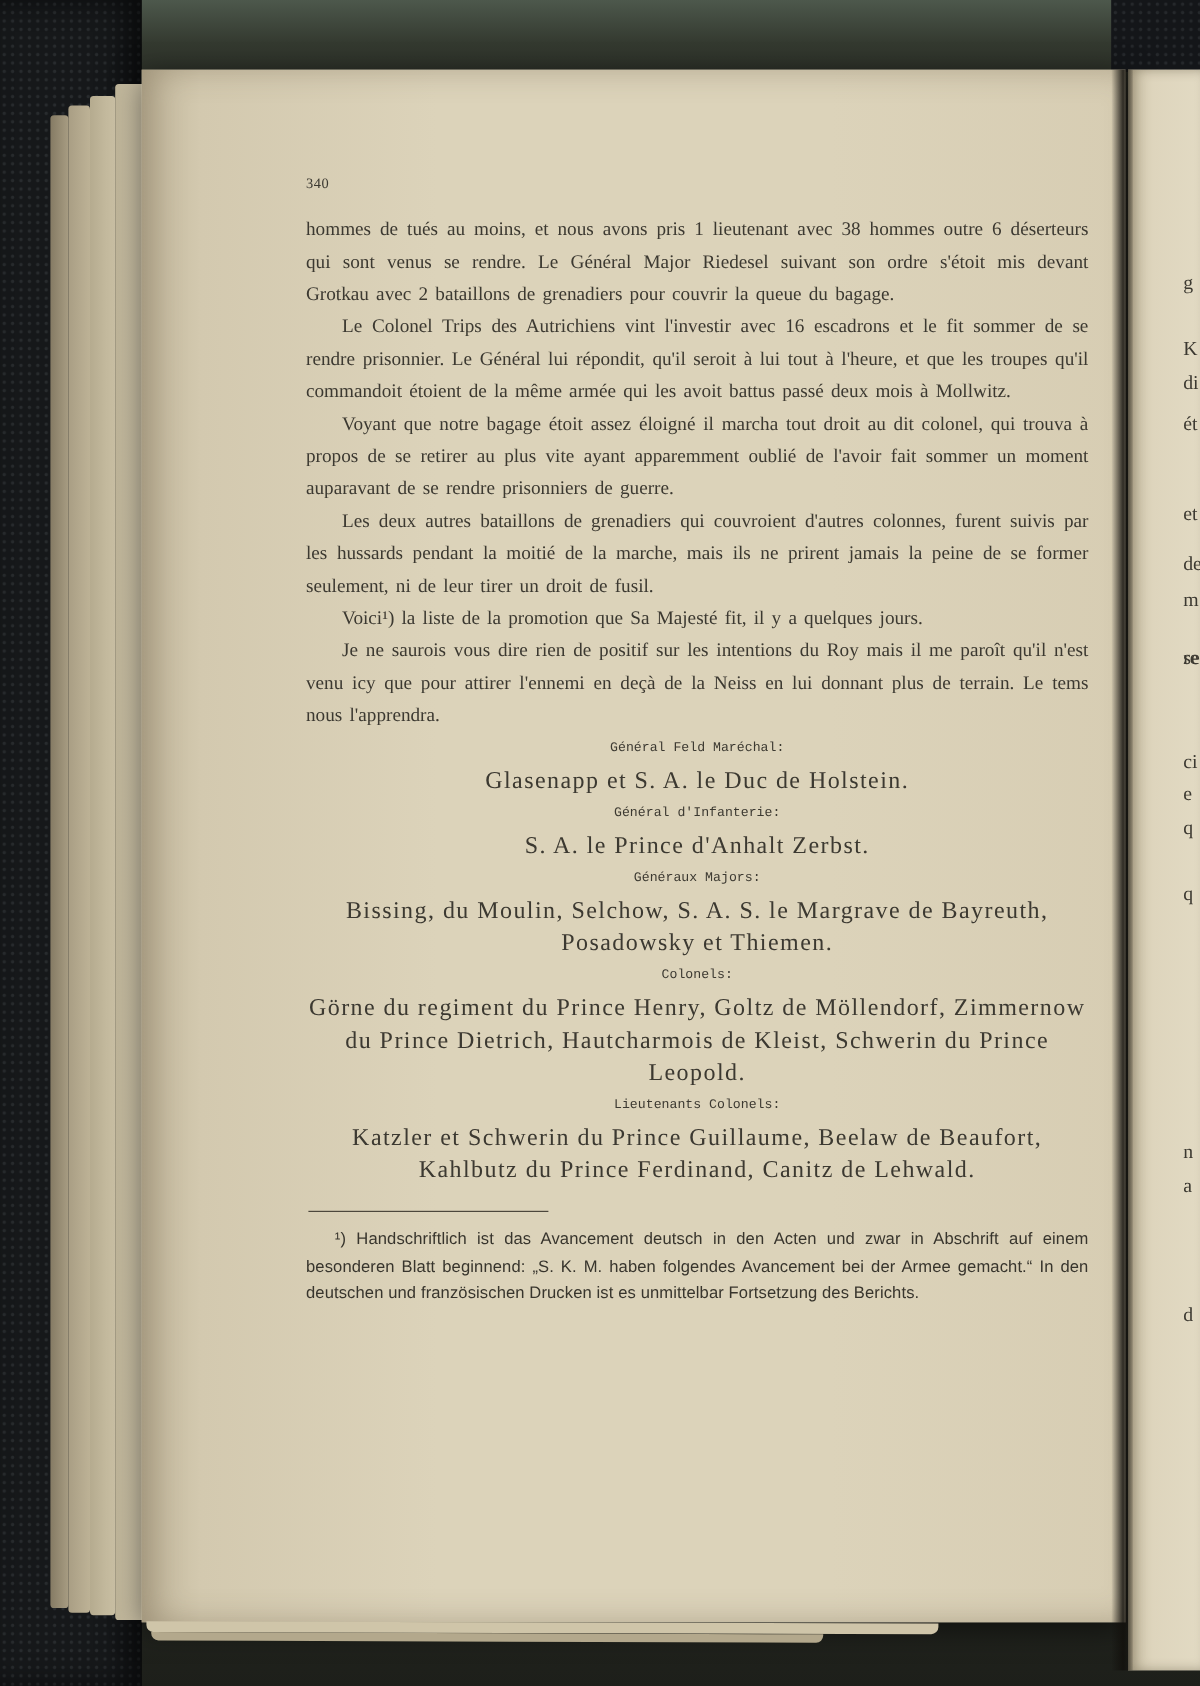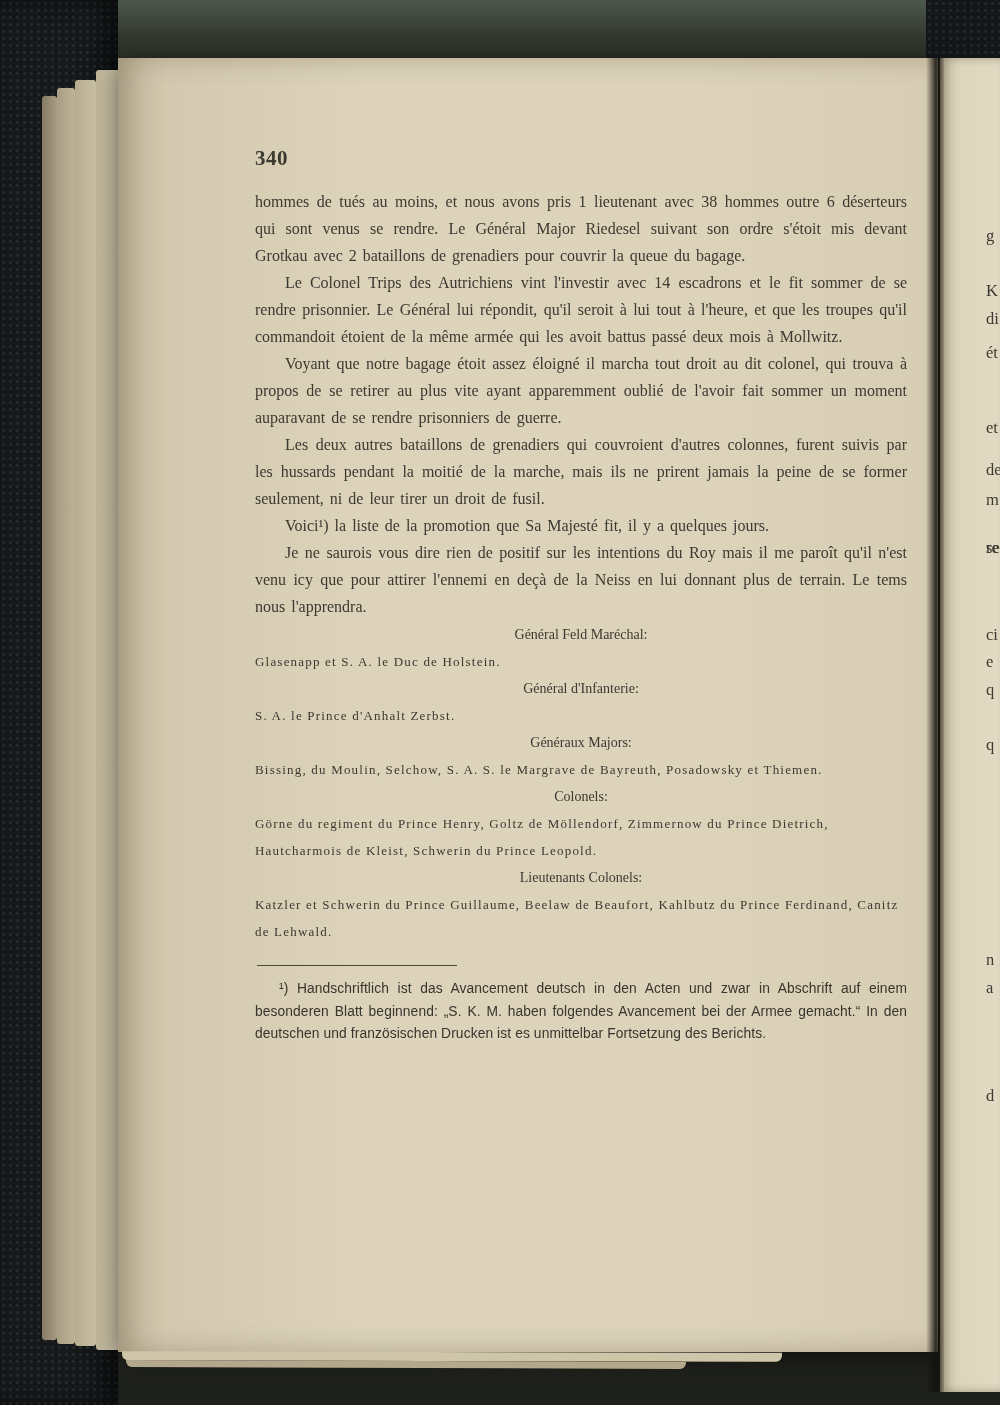--- a/index.html
+++ b/index.html
@@ -45,29 +45,29 @@
   }
   .page-right{
     position:absolute;left:940px;top:58px;width:60px;height:1334px;
     background:linear-gradient(90deg,#cdc3a8 0%,#ded5bd 35%,#e2dac3 100%);
     box-shadow:inset 6px 0 10px rgba(70,60,40,.4);
     color:#3c3931;z-index:3;
   }
   .frag{position:absolute;left:46px;font-size:16.5px;line-height:1;white-space:nowrap;}
   
   .content{position:absolute;left:137px;top:88px;width:652px;}
-  .pageno{font-size:21px;margin:0 0 17px 0;letter-spacing:.5px;font-weight:bold;}
+  .pageno{font-size:12px;margin:0 0 17px 0;letter-spacing:.5px;}
   p.para{
     margin:0;font-size:16px;line-height:27px;text-align:justify;
     text-indent:30px;word-spacing:2px;
   }
   p.para.noindent{text-indent:0;}
   .promo{margin-top:1px;}
-  .promo-heading{font-size:14px;line-height:27px;text-align:center;}
-  .promo-names{font-size:13px;line-height:27px;text-align:left;letter-spacing:1.2px;}
+  .promo-heading{font-size:11px;line-height:27px;text-align:center;font-family:Liberation Mono, monospace;}
+  .promo-names{font-size:20px;line-height:27px;text-align:center;letter-spacing:1.2px;}
   .footnote-rule{margin:20px 0 0 2px;width:200px;height:0;border-top:1.6px solid #4c473c;}
   .footnote{
     margin:12px 0 0 0;font-size:13.8px;line-height:22.5px;text-align:justify;
     text-indent:24px;font-family:Liberation Sans, sans-serif;letter-spacing:.1px;color:#38352d;
   }
 </style>
 </head>
 <body>
 
 <div class="scene">
@@ -78,21 +78,21 @@
   <div class="stack s1"></div>
   <div class="stack s2"></div>
   <div class="stack s3"></div>
   <div class="stack s4"></div>
 
   <div class="page-main">
     <div class="content">
       <div class="pageno">340</div>
 
       <p class="para noindent">hommes de tués au moins, et nous avons pris 1 lieutenant avec 38 hommes outre 6 déserteurs qui sont venus se rendre. Le Général Major Riedesel suivant son ordre s'étoit mis devant Grotkau avec 2 bataillons de grenadiers pour couvrir la queue du bagage.</p>
-      <p class="para">Le Colonel Trips des Autrichiens vint l'investir avec 14 escadrons et le fit sommer de se rendre prisonnier. Le Général lui répondit, qu'il seroit à lui tout à l'heure, et que les troupes qu'il commandoit étoient de la même armée qui les avoit battus passé deux mois à Mollwitz.</p>
+      <p class="para">Le Colonel Trips des Autrichiens vint l'investir avec 16 escadrons et le fit sommer de se rendre prisonnier. Le Général lui répondit, qu'il seroit à lui tout à l'heure, et que les troupes qu'il commandoit étoient de la même armée qui les avoit battus passé deux mois à Mollwitz.</p>
       <p class="para">Voyant que notre bagage étoit assez éloigné il marcha tout droit au dit colonel, qui trouva à propos de se retirer au plus vite ayant apparemment oublié de l'avoir fait sommer un moment auparavant de se rendre prisonniers de guerre.</p>
       <p class="para">Les deux autres bataillons de grenadiers qui couvroient d'autres colonnes, furent suivis par les hussards pendant la moitié de la marche, mais ils ne prirent jamais la peine de se former seulement, ni de leur tirer un droit de fusil.</p>
       <p class="para">Voici¹) la liste de la promotion que Sa Majesté fit, il y a quelques jours.</p>
       <p class="para">Je ne saurois vous dire rien de positif sur les intentions du Roy mais il me paroît qu'il n'est venu icy que pour attirer l'ennemi en deçà de la Neiss en lui donnant plus de terrain. Le tems nous l'apprendra.</p>
 
       <div class="promo">
         <div class="promo-heading">Général Feld Maréchal:</div>
         <div class="promo-names">Glasenapp et S. A. le Duc de Holstein.</div>
         <div class="promo-heading">Général d'Infanterie:</div>
         <div class="promo-names">S. A. le Prince d'Anhalt Zerbst.</div>

